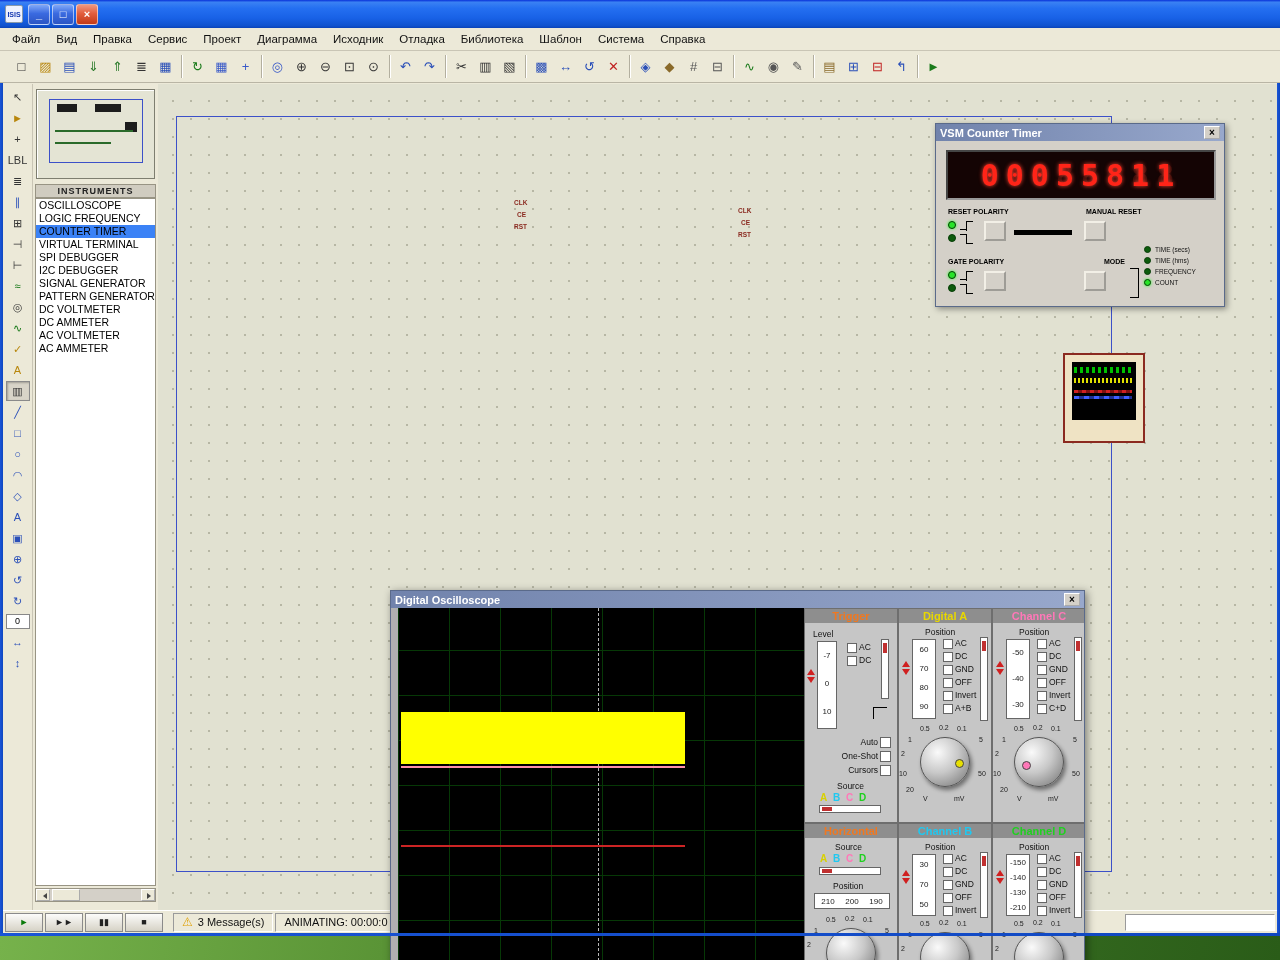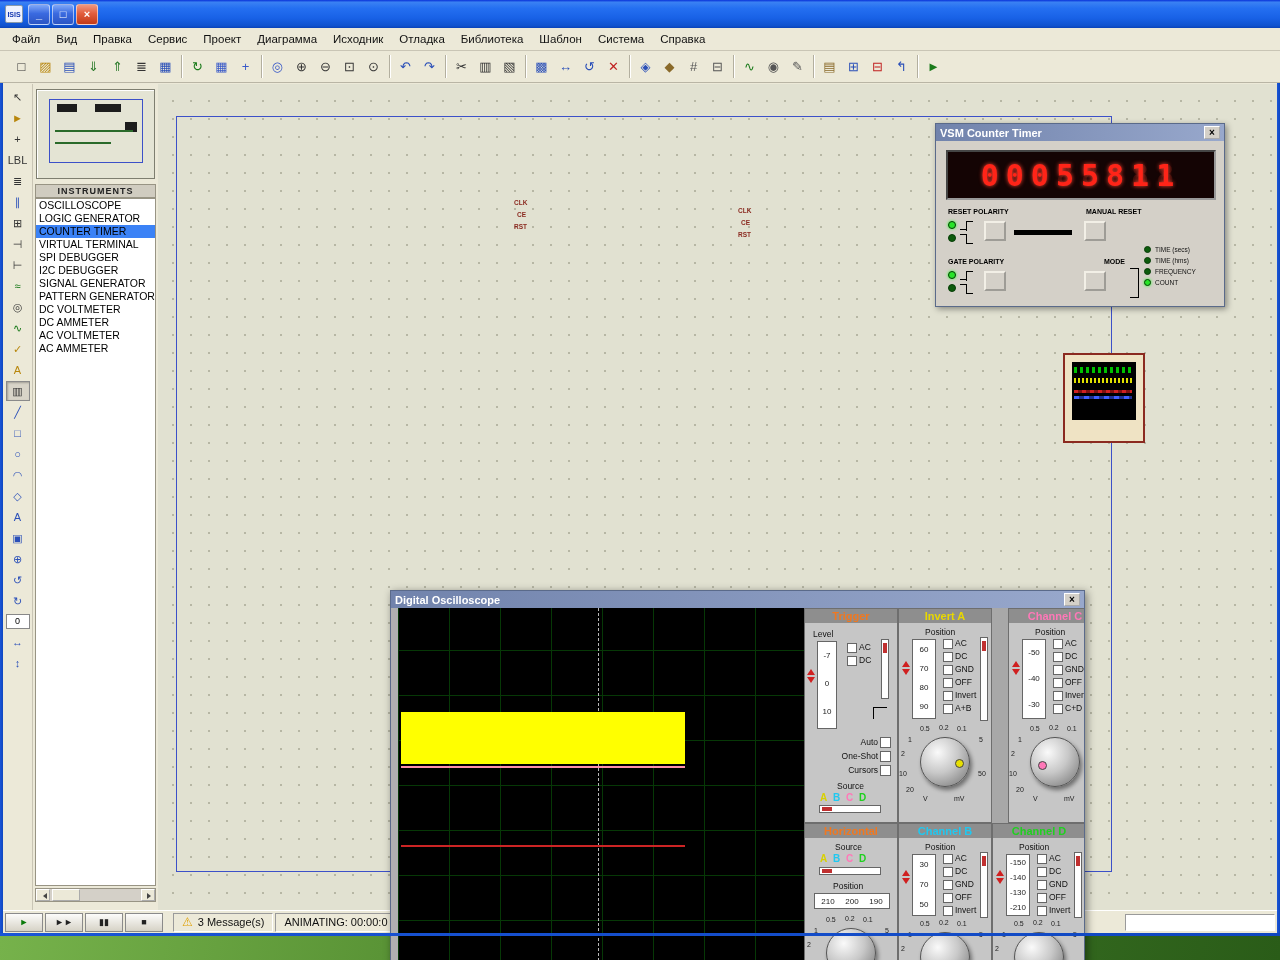--- a/index.html
+++ b/index.html
@@ -146,21 +146,21 @@
                      repeating-linear-gradient(0deg,#063806 0 1px,transparent 1px 45px)}
   .cursorline{position:absolute;left:200px;top:0;height:358px;border-left:1px dashed #b8b8b8}
   .trace{position:absolute;left:3px;width:284px}
   .trace.yel{top:104px;height:52px;background:#ffff00}
   .trace.pnk{top:158px;height:2px;background:#ff90a8}
   .trace.red{top:237px;height:2px;background:#cc2424}
   .opanels{position:absolute;left:413px;top:17px;width:282px;height:358px;background:#a8a8a8}
   .pnl{position:absolute;background:#c6c6c6;border:1px solid #6e6e6e}
   .pnl.t{left:0;top:0;width:94px;height:215px}
   .pnl.ca{left:94px;top:0;width:94px;height:215px}
-  .pnl.cc{left:204px;top:0;width:94px;height:215px}
+  .pnl.cc{left:188px;top:0;width:94px;height:215px}
   .pnl.hz{left:0;top:215px;width:94px;height:160px}
   .pnl.cb{left:94px;top:215px;width:94px;height:160px}
   .pnl.cd{left:188px;top:215px;width:94px;height:160px}
   .phead{height:14px;background:#8e8e8e;font-size:11px;font-weight:bold;text-align:center;line-height:14px}
   .pnl.t .phead,.pnl.hz .phead{color:#f07820}
   .pnl.ca .phead{color:#e8d800}
   .pnl.cc .phead{color:#ff78b8}
   .pnl.cb .phead{color:#20c8f0}
   .pnl.cd .phead{color:#20d020}
   .slab{position:absolute;font-size:8.5px;color:#111}
@@ -345,21 +345,21 @@
       <div class="pvrect" style="left:20px;top:14px;width:20px;height:8px"></div>
       <div class="pvrect" style="left:58px;top:14px;width:26px;height:8px"></div>
       <div class="pvrect" style="left:88px;top:32px;width:12px;height:10px"></div>
       <div class="pvline" style="left:18px;top:40px;width:78px;height:2px"></div>
       <div class="pvline" style="left:18px;top:52px;width:56px;height:2px"></div>
     </div>
     <div class="selhead">INSTRUMENTS</div>
     <div class="sellist">
 
     <div class="selitem"><span>OSCILLOSCOPE</span></div>
-        <div class="selitem"><span>LOGIC GENERATOR</span></div>
+        <div class="selitem"><span>LOGIC FREQUENCY</span></div>
         <div class="selitem selected"><span>COUNTER TIMER</span></div>
         <div class="selitem"><span>VIRTUAL TERMINAL</span></div>
         <div class="selitem"><span>SPI DEBUGGER</span></div>
         <div class="selitem"><span>I2C DEBUGGER</span></div>
         <div class="selitem"><span>SIGNAL GENERATOR</span></div>
         <div class="selitem"><span>PATTERN GENERATOR</span></div>
         <div class="selitem"><span>DC VOLTMETER</span></div>
         <div class="selitem"><span>DC AMMETER</span></div>
         <div class="selitem"><span>AC VOLTMETER</span></div>
         <div class="selitem"><span>AC AMMETER</span></div>
@@ -677,21 +677,21 @@
 
         <span class="srl" style="color: rgb(216, 208, 0);">A</span>
             <span class="srl" style="color: rgb(32, 200, 240);">B</span>
             <span class="srl" style="color: rgb(255, 120, 184);">C</span>
             <span class="srl" style="color: rgb(32, 208, 32);">D</span>
           </div>
         <div class="hsl" style="left:14px;top:196px;width:62px"></div>
       </div>
 
       <div class="pnl ca">
-        <div class="phead">Invert A</div>
+        <div class="phead">Digital A</div>
         <span class="slab" style="left:26px;top:18px">Position</span>
         <span class="varrs" style="left:3px;top:48px"></span>
         <div class="pstrip lh19" style="left:13px;top:30px;width:24px;height:80px">
 
         <span>60</span>
             <span>70</span>
             <span>80</span>
             <span>90</span>
           </div>
         <div style="position:absolute;left:44px;top:28px;width:48px">

